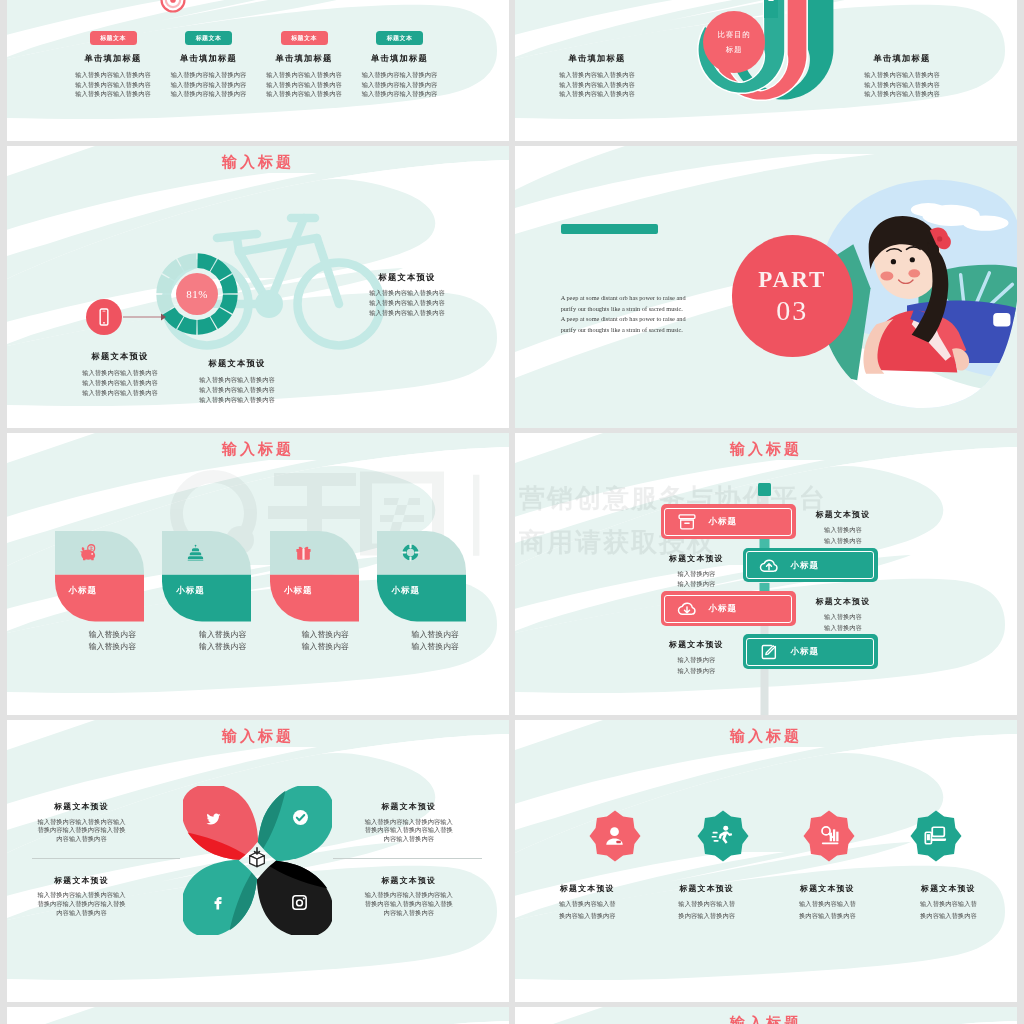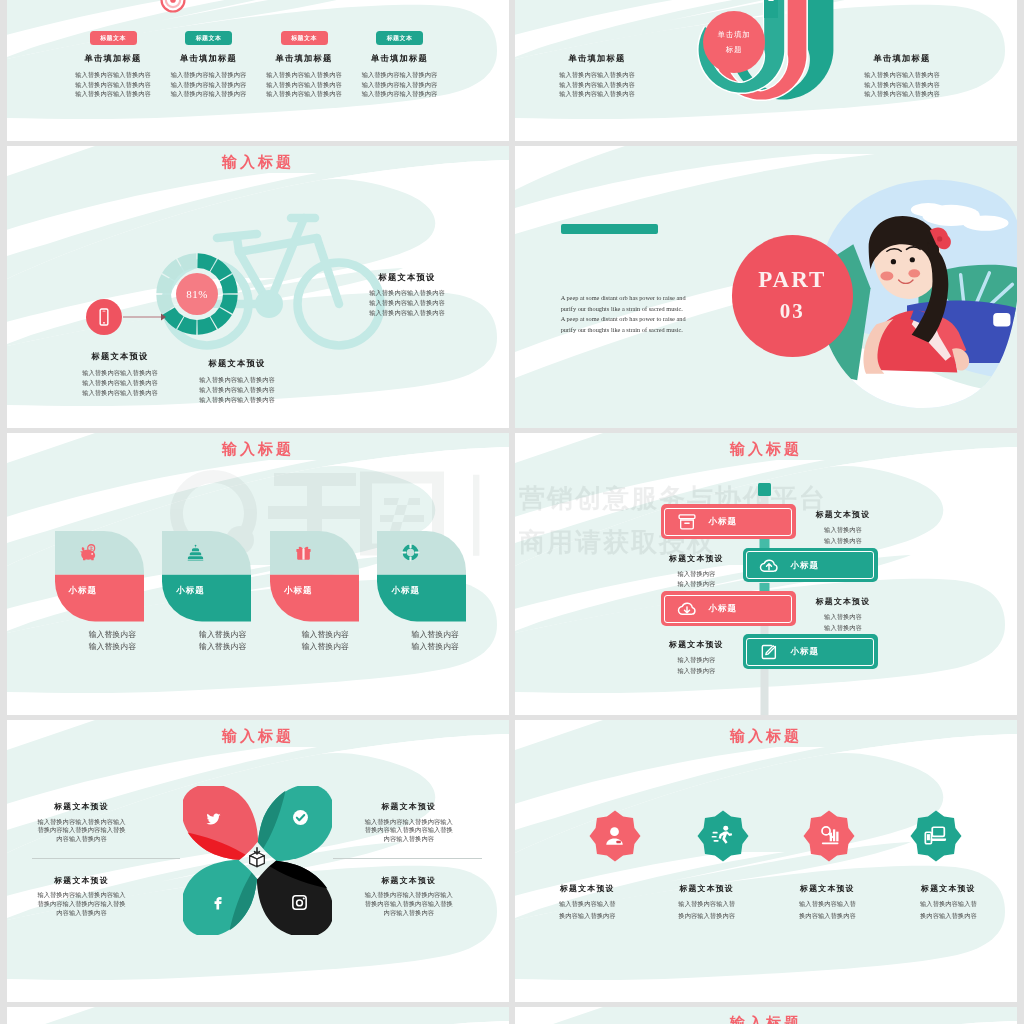--- a/index.html
+++ b/index.html
@@ -105,21 +105,21 @@
         <path d="M205.4 176.4 L204.7 178.1 L204.0 179.7 L203.4 181.4 L202.9 183.2 L202.5 184.9 L202.1 186.6 L201.8 188.4 L201.5 190.2 L201.3 192.0 L201.2 193.8 L201.2 195.5 L201.2 197.3 L201.3 199.1 L201.5 200.9 L201.8 202.7 L202.1 204.4 L202.5 206.2 L202.9 207.9 L203.5 209.6 L204.1 211.3 L204.7 213.0 L205.5 214.6 L206.3 216.2 L207.1 217.8 L208.0 219.4 L209.0 220.9 L210.0 222.3 L211.1 223.7 L212.3 225.1 L213.5 226.4 L214.8 227.7 L216.1 229.0 L217.4 230.1 L218.8 231.3 L220.3 232.3 L221.7 233.3 L223.3 234.3 L224.8 235.2 L226.4 236.0 L228.0 236.7 L229.7 237.4 L231.4 238.1 L233.1 238.6 L234.8 239.1 L236.5 239.5 L238.3 239.9 L240.1 240.2 L241.8 240.4 L243.6 240.5 L245.4 240.6 L247.2 240.6 L249.0 240.5 L250.8 240.4 L252.6 240.2 L254.3 239.9 L256.1 239.5 L257.8 239.1 L259.6 238.6 L261.3 238.0 L263.0 237.4 L264.6 236.7 L266.2 236.0 L267.8 235.1 L269.4 234.2 L270.9 233.3 L272.4 232.3 L273.8 231.2 L275.2 230.1 L276.6 228.9 L277.9 227.7 L279.1 226.4 L280.3 225.1 L281.5 223.7 L282.6 222.3 L283.6 220.8 L284.6 219.3 L285.5 217.8 L286.4 216.2 L287.2 214.6 L287.9 213.0 L288.5 211.3 L289.1 209.6 L289.7 207.9 L290.1 206.2 L290.5 204.4 L290.8 202.6 L291.1 200.9 L291.3 199.1 L291.4 197.3 L291.4 195.5 L291.4 50.0 L272.7 50.0 L272.7 195.5 L272.9 196.6 L273.1 197.6 L273.2 198.7 L273.3 199.8 L273.3 200.9 L273.3 202.1 L273.3 203.2 L273.1 204.3 L273.0 205.5 L272.8 206.6 L272.5 207.8 L272.2 208.9 L271.9 210.0 L271.5 211.2 L271.0 212.3 L270.5 213.4 L270.0 214.5 L269.4 215.6 L268.7 216.6 L268.1 217.7 L267.4 218.8 L266.6 219.8 L265.8 220.8 L265.0 221.8 L264.1 222.8 L263.1 223.7 L262.1 224.6 L261.1 225.5 L260.0 226.4 L258.9 227.2 L257.7 227.9 L256.5 228.6 L255.2 229.3 L254.0 229.9 L252.6 230.5 L251.3 231.0 L249.9 231.5 L248.5 231.9 L247.0 232.2 L245.6 232.4 L244.1 232.3 L242.7 232.1 L241.2 231.9 L239.8 231.6 L238.4 231.3 L237.0 230.9 L235.6 230.5 L234.2 230.0 L232.9 229.4 L231.6 228.8 L230.3 228.1 L229.0 227.4 L227.8 226.7 L226.6 225.9 L225.4 225.0 L224.3 224.2 L223.2 223.2 L222.1 222.2 L221.1 221.2 L220.1 220.2 L219.2 219.1 L218.3 218.0 L217.5 216.8 L216.7 215.7 L215.9 214.4 L215.2 213.2 L214.6 211.9 L214.0 210.6 L213.4 209.3 L212.9 208.0 L212.5 206.7 L212.1 205.3 L211.8 203.9 L211.5 202.5 L211.3 201.1 L211.1 199.7 L211.0 198.3 L211.0 196.9 L211.0 195.5 L211.0 194.1 L211.1 192.7 L211.2 191.3 L211.4 189.9 L211.7 188.6 L212.0 187.2 L212.3 185.8 L212.8 184.5 L213.2 183.2 L213.7 181.9 L214.3 180.6 Z" fill="#F4636D"></path>
         <path d="M188.8 167.3 L187.9 168.9 L187.0 170.5 L186.2 172.1 L185.5 173.8 L184.8 175.5 L184.2 177.2 L183.7 179.0 L183.3 180.7 L182.9 182.5 L182.6 184.3 L182.3 186.1 L182.2 187.9 L182.1 189.7 L182.1 191.6 L182.2 193.4 L182.3 195.2 L182.5 197.0 L182.8 198.8 L183.2 200.6 L183.6 202.3 L184.1 204.1 L184.7 205.8 L185.4 207.5 L186.1 209.2 L186.9 210.8 L187.7 212.4 L188.7 214.0 L189.7 215.5 L190.7 217.0 L191.8 218.5 L193.0 219.9 L194.2 221.2 L195.5 222.5 L196.8 223.8 L198.2 225.0 L199.6 226.1 L201.1 227.2 L202.6 228.2 L204.2 229.1 L205.8 230.0 L207.4 230.8 L209.0 231.6 L210.7 232.2 L212.4 232.8 L214.2 233.4 L215.9 233.8 L217.7 234.2 L219.5 234.6 L221.3 234.8 L223.1 235.0 L225.0 235.1 L226.8 235.1 L228.6 235.0 L230.4 234.9 L232.2 234.7 L234.0 234.4 L235.8 234.1 L237.6 233.7 L239.3 233.2 L241.1 232.6 L242.8 232.0 L244.4 231.3 L246.1 230.5 L247.7 229.6 L249.3 228.7 L250.8 227.8 L252.3 226.7 L253.8 225.6 L255.2 224.5 L256.5 223.3 L257.9 222.0 L259.1 220.7 L260.3 219.3 L261.5 217.9 L262.5 216.4 L263.6 214.9 L264.5 213.4 L265.4 211.8 L266.2 210.2 L267.0 208.5 L267.7 206.8 L268.3 205.1 L268.9 203.4 L269.4 201.6 L269.8 199.8 L270.1 198.1 L270.4 196.2 L270.6 194.4 L270.7 192.6 L270.7 190.8 L270.7 50.0 L247.9 50.0 L247.9 190.8 L248.2 191.7 L248.4 192.6 L248.5 193.5 L248.7 194.5 L248.8 195.5 L248.8 196.4 L248.8 197.4 L248.8 198.4 L248.7 199.5 L248.6 200.5 L248.4 201.5 L248.2 202.5 L247.9 203.6 L247.6 204.6 L247.3 205.6 L246.9 206.6 L246.4 207.6 L245.9 208.6 L245.3 209.6 L244.7 210.5 L244.1 211.5 L243.4 212.4 L242.7 213.3 L241.9 214.2 L241.1 215.1 L240.2 215.9 L239.3 216.7 L238.3 217.5 L237.3 218.2 L236.3 218.9 L235.2 219.6 L234.1 220.2 L232.9 220.7 L231.7 221.2 L230.5 221.7 L229.3 222.1 L228.0 222.5 L226.7 222.8 L225.4 222.8 L224.0 222.7 L222.7 222.5 L221.5 222.2 L220.2 221.9 L218.9 221.6 L217.7 221.2 L216.5 220.7 L215.3 220.2 L214.1 219.7 L213.0 219.1 L211.8 218.4 L210.8 217.8 L209.7 217.0 L208.7 216.3 L207.7 215.4 L206.7 214.6 L205.8 213.7 L205.0 212.8 L204.1 211.9 L203.3 210.9 L202.5 209.9 L201.8 208.9 L201.1 207.8 L200.5 206.7 L199.9 205.6 L199.3 204.5 L198.8 203.4 L198.4 202.2 L198.0 201.0 L197.6 199.8 L197.3 198.6 L197.1 197.4 L196.9 196.2 L196.7 195.0 L196.6 193.8 L196.6 192.5 L196.6 191.3 L196.6 190.1 L196.7 188.9 L196.8 187.6 L196.9 186.4 L197.1 185.2 L197.4 184.0 L197.7 182.8 L198.0 181.7 L198.4 180.5 L198.9 179.4 L199.4 178.2 L199.9 177.1 L200.5 176.1 L201.1 175.0 Z" fill="#ffffff"></path>
         <path d="M190.1 168.1 L189.2 169.6 L188.4 171.2 L187.6 172.8 L186.9 174.4 L186.2 176.0 L185.7 177.7 L185.2 179.4 L184.7 181.1 L184.4 182.8 L184.1 184.5 L183.8 186.3 L183.7 188.0 L183.6 189.8 L183.6 191.5 L183.7 193.3 L183.8 195.0 L184.0 196.8 L184.3 198.5 L184.7 200.2 L185.1 202.0 L185.6 203.6 L186.1 205.3 L186.8 207.0 L187.5 208.6 L188.2 210.2 L189.1 211.7 L189.9 213.2 L190.9 214.7 L191.9 216.1 L193.0 217.5 L194.1 218.9 L195.3 220.2 L196.5 221.4 L197.8 222.7 L199.1 223.8 L200.5 224.9 L201.9 225.9 L203.4 226.9 L204.9 227.8 L206.5 228.7 L208.0 229.5 L209.6 230.2 L211.3 230.8 L212.9 231.4 L214.6 231.9 L216.3 232.4 L218.0 232.8 L219.8 233.1 L221.5 233.3 L223.2 233.5 L225.0 233.6 L226.8 233.6 L228.5 233.5 L230.3 233.4 L232.0 233.2 L233.8 233.0 L235.5 232.6 L237.2 232.2 L238.9 231.7 L240.6 231.2 L242.2 230.6 L243.8 229.9 L245.4 229.1 L247.0 228.3 L248.5 227.4 L250.0 226.5 L251.4 225.5 L252.9 224.4 L254.2 223.3 L255.5 222.2 L256.8 220.9 L258.0 219.7 L259.2 218.3 L260.3 217.0 L261.3 215.6 L262.3 214.1 L263.2 212.6 L264.1 211.1 L264.9 209.5 L265.6 207.9 L266.3 206.3 L266.9 204.6 L267.4 202.9 L267.9 201.3 L268.3 199.5 L268.6 197.8 L268.9 196.1 L269.1 194.3 L269.2 192.6 L269.2 190.8 L269.2 50.0 L249.2 50.0 L249.2 190.8 L249.5 191.7 L249.7 192.7 L249.8 193.7 L250.0 194.7 L250.1 195.7 L250.1 196.8 L250.1 197.8 L250.0 198.9 L249.9 199.9 L249.8 201.0 L249.6 202.1 L249.4 203.1 L249.1 204.2 L248.7 205.3 L248.3 206.3 L247.9 207.4 L247.4 208.4 L246.9 209.5 L246.3 210.5 L245.6 211.5 L244.9 212.5 L244.2 213.5 L243.4 214.4 L242.6 215.3 L241.7 216.2 L240.8 217.1 L239.8 217.9 L238.8 218.7 L237.8 219.4 L236.7 220.1 L235.6 220.8 L234.4 221.4 L233.2 222.0 L231.9 222.5 L230.7 223.0 L229.4 223.4 L228.0 223.8 L226.7 224.1 L225.3 224.1 L224.0 224.0 L222.6 223.8 L221.3 223.5 L219.9 223.2 L218.6 222.8 L217.3 222.4 L216.1 222.0 L214.8 221.4 L213.6 220.9 L212.4 220.3 L211.2 219.6 L210.1 218.9 L209.0 218.1 L207.9 217.3 L206.9 216.5 L205.9 215.6 L205.0 214.7 L204.0 213.7 L203.2 212.8 L202.3 211.8 L201.5 210.7 L200.8 209.6 L200.0 208.6 L199.4 207.4 L198.8 206.3 L198.2 205.1 L197.7 203.9 L197.2 202.7 L196.8 201.5 L196.4 200.2 L196.1 199.0 L195.8 197.7 L195.6 196.5 L195.4 195.2 L195.3 193.9 L195.3 192.6 L195.3 191.3 L195.3 190.1 L195.4 188.8 L195.5 187.5 L195.6 186.2 L195.9 185.0 L196.1 183.7 L196.4 182.5 L196.8 181.3 L197.2 180.0 L197.7 178.9 L198.2 177.7 L198.8 176.5 L199.4 175.4 L200.0 174.3 Z" fill="#2CAC97"></path>
       </svg>
       <svg class="abs" style="left:245px;top:125px" width="22" height="34" viewBox="0 0 22 34">
         <path d="M11 0 L18 11 L18 34 L4 34 L4 11 Z" fill="#1FA58F"></path>
         <path d="M11 2 L16.2 11 L5.8 11 Z" fill="#ffffff"></path>
         <rect x="8.4" y="11" width="5.2" height="6" fill="#ffffff"></rect>
       </svg>
       <div class="abs" style="left:188px;top:152px;width:62px;height:62px;border-radius:50%;background:#F4636D;display:flex;flex-direction:column;align-items:center;justify-content:center;gap:5px">
-        <span style="color:#fff;font-size:7.5px;letter-spacing:0.8px">单击填加</span>
+        <span style="color:#fff;font-size:7.5px;letter-spacing:0.8px">比赛目的</span>
         <span style="color:#fff;font-size:7.5px;letter-spacing:0.8px">标题</span>
       </div>
       <div class="abs hd" style="left:22px;top:194px;width:120px;font-size:8.3px;letter-spacing:1.2px;line-height:12px">单击填加标题</div>
       <div class="abs bd" style="left:22px;top:211.0px;width:120px;font-size:6.3px;line-height:9.6px">输入替换内容输入替换内容</div>
       <div class="abs bd" style="left:22px;top:220.6px;width:120px;font-size:6.3px;line-height:9.6px">输入替换内容输入替换内容</div>
       <div class="abs bd" style="left:22px;top:230.2px;width:120px;font-size:6.3px;line-height:9.6px">输入替换内容输入替换内容</div>
       <div class="abs hd" style="left:327px;top:194px;width:120px;font-size:8.3px;letter-spacing:1.2px;line-height:12px">单击填加标题</div>
       <div class="abs bd" style="left:327px;top:211.0px;width:120px;font-size:6.3px;line-height:9.6px">输入替换内容输入替换内容</div>
       <div class="abs bd" style="left:327px;top:220.6px;width:120px;font-size:6.3px;line-height:9.6px">输入替换内容输入替换内容</div>
       <div class="abs bd" style="left:327px;top:230.2px;width:120px;font-size:6.3px;line-height:9.6px">输入替换内容输入替换内容</div>
@@ -237,21 +237,21 @@
   <circle cx="159" cy="39" r="4" fill="#C9303E"></circle>
  </g>
 </svg>
       <div class="abs" style="left:46px;top:78px;width:97px;height:10px;border-radius:2px;background:#1FA58F"></div>
       <div class="abs" style="left:45.7px;top:147.0px;width:175px;font-size:6.3px;color:#3b3b3b;line-height:10.5px">A peep at some distant orb has power to raise and</div>
       <div class="abs" style="left:45.7px;top:157.5px;width:175px;font-size:6.3px;color:#3b3b3b;line-height:10.5px">purify our thoughts like a strain of sacred music.</div>
       <div class="abs" style="left:45.7px;top:168.0px;width:175px;font-size:6.3px;color:#3b3b3b;line-height:10.5px">A peep at some distant orb has power to raise and</div>
       <div class="abs" style="left:45.7px;top:178.5px;width:175px;font-size:6.3px;color:#3b3b3b;line-height:10.5px">purify our thoughts like a strain of sacred music.</div>
       <div class="abs" style="left:216.5px;top:89px;width:121.5px;height:121.5px;border-radius:50%;background:#EF5360;display:flex;flex-direction:column;align-items:center;justify-content:center">
         <span style="color:#FCEFEF;font-size:23px;font-weight:700;letter-spacing:2px;line-height:30px">PART</span>
-        <span style="color:#FCEFEF;font-size:21px;font-weight:700;letter-spacing:2px;line-height:32px">03</span>
+        <span style="color:#FCEFEF;font-size:28px;font-weight:400;letter-spacing:2px;line-height:32px">03</span>
       </div>
     </div>
 <div class="slide r2 c0">
       <svg class="bg" viewBox="0 0 502 282">
         <use href="#bgart"></use>
       </svg>
       <svg class="wm" style="left:162.7px;top:36.7px" width="310" height="87" viewBox="0 0 310 87">
         <use href="#wmark"></use>
       </svg>
       <div class="ttl" style="top:7px">输入标题</div>

